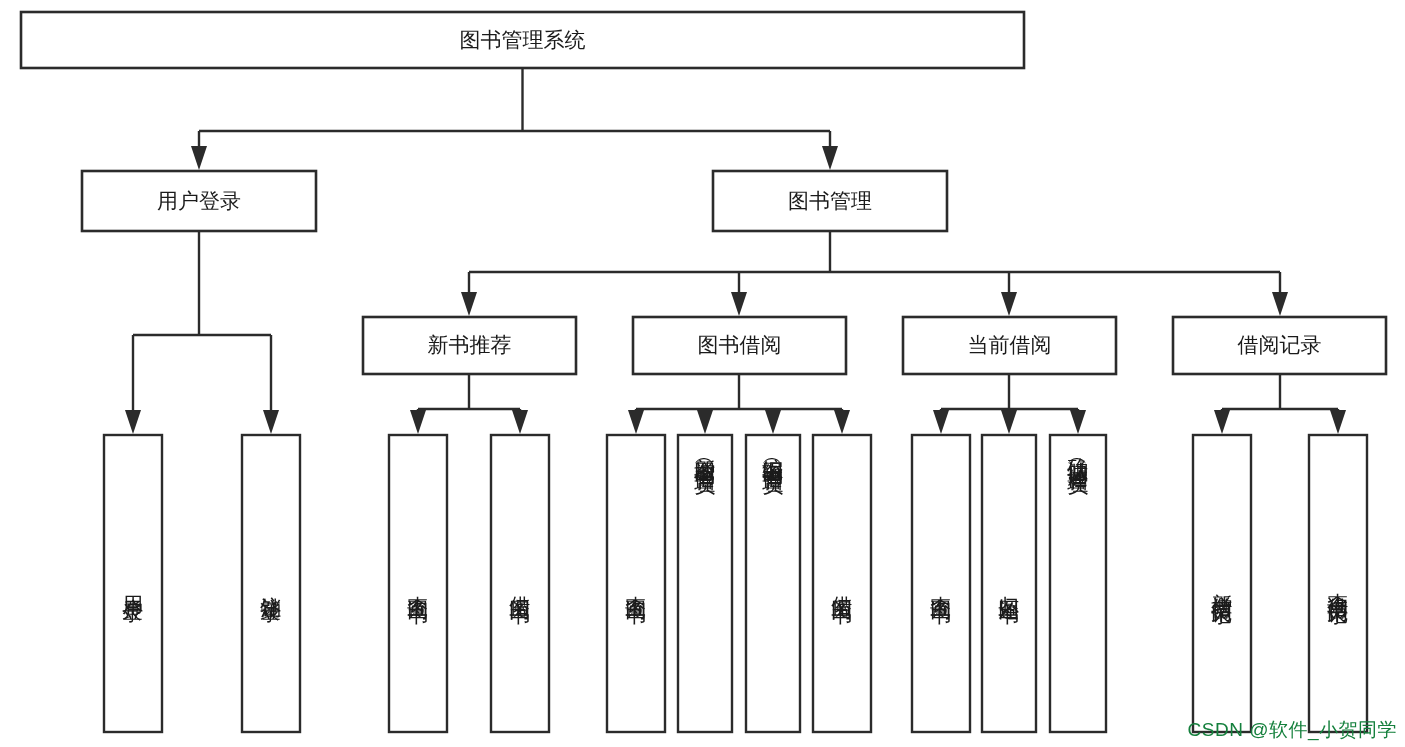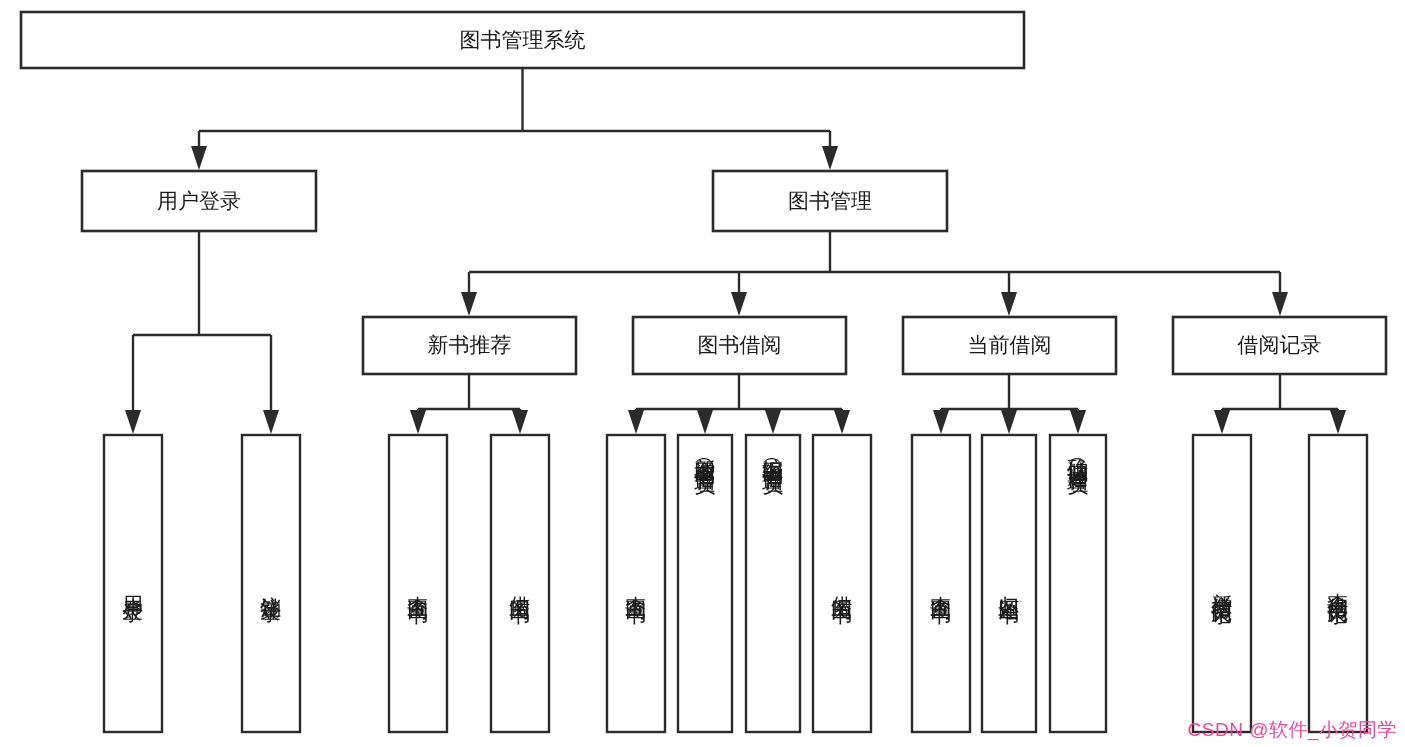--- a/index.html
+++ b/index.html
@@ -66,21 +66,21 @@
     color: #1b1b1b;
     letter-spacing: 2.5px;
     white-space: nowrap;
   }
   .watermark {
     position: absolute;
     right: 8px;
     bottom: 4px;
     font-family: "Liberation Sans", "DejaVu Sans", sans-serif;
     font-size: 19px;
-    color: #ec4899;
+    color: #15803d;
     letter-spacing: 0.5px;
     white-space: nowrap;
   }
 </style>
 </head>
 <body>
 
 <div id="diagram-root">
 
   <svg class="flow" viewBox="0 0 1405 747">

